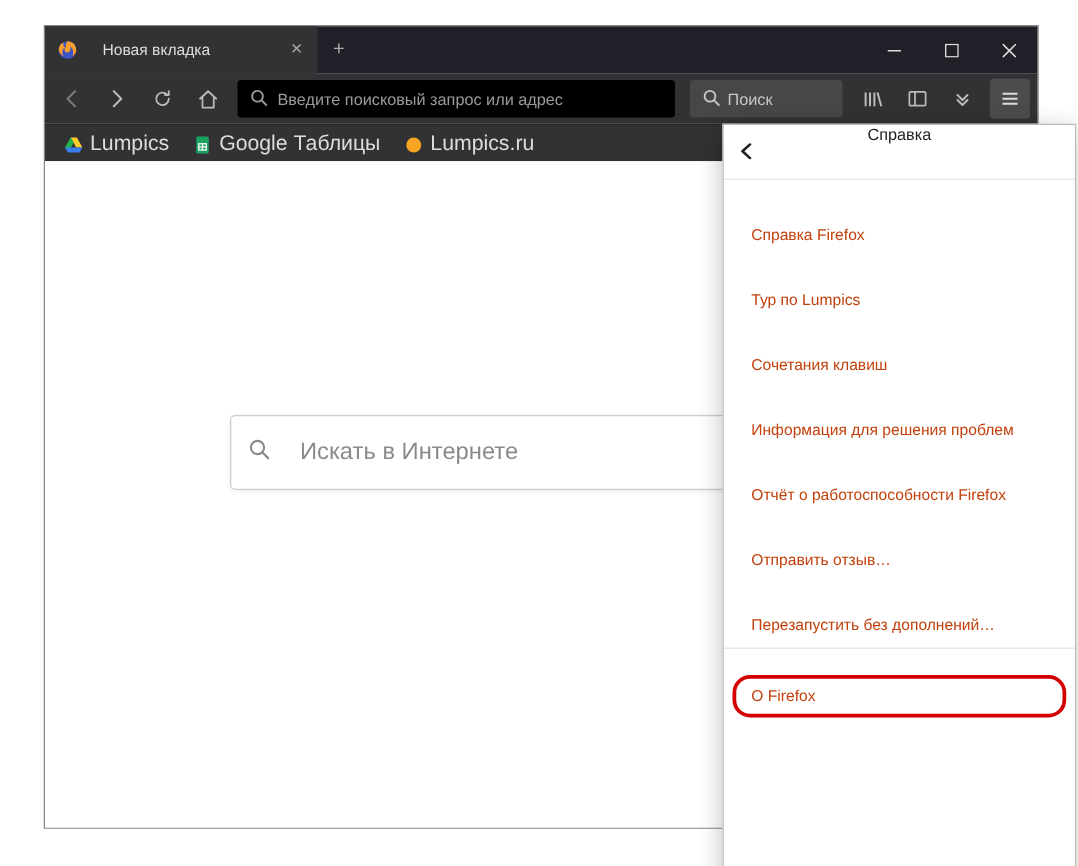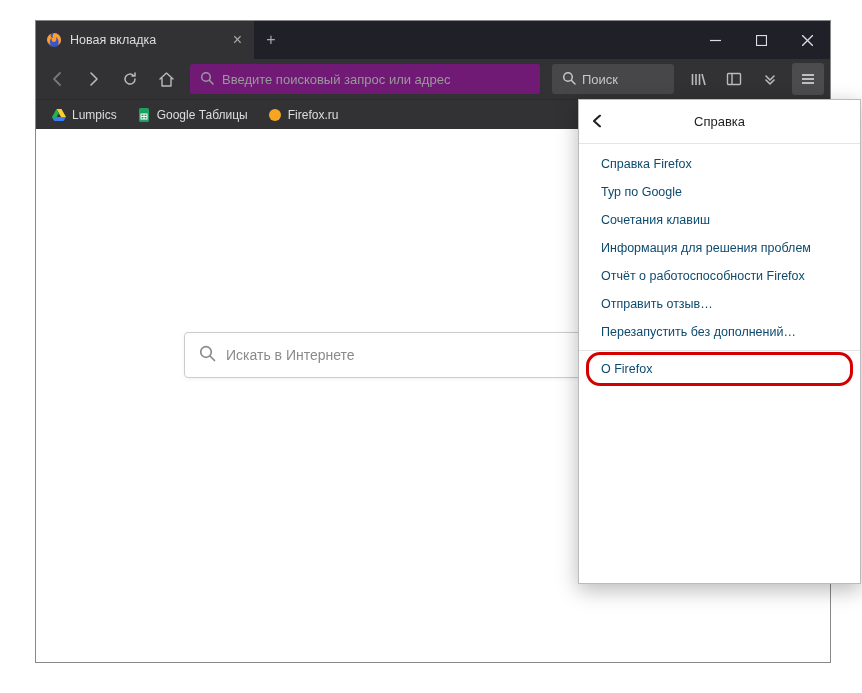--- a/index.html
+++ b/index.html
@@ -2,54 +2,54 @@
 <html><head>
 <meta charset="utf-8">
 <style>
 * { box-sizing: border-box; margin: 0; padding: 0; font-family: "Segoe UI", Arial, sans-serif; }
 body { background: #fff; width: 862px; height: 693px; overflow: hidden; position: relative; }
 
 .window { position: absolute; top: 20px; left: 35px; width: 796px; height: 643px; background: #fff; border: 1px solid #888; display: flex; flex-direction: column; }
 
 
 .titlebar { height: 38px; background: #202028; display: flex; align-items: stretch; }
-.tab { width: 218px; background: #323234; display: flex; align-items: center; padding: 0 10px; gap: 8px; color: #ddd; font-size: 12.5px; }
+.tab { width: 218px; background: #323234; display: flex; align-items: center; padding: 0 10px; gap: 20px; color: #ddd; font-size: 12.5px; }
 .tab .favicon { width: 16px; height: 16px; flex-shrink: 0; }
 .tab .title { flex: 1; overflow: hidden; white-space: nowrap; }
 .tab .close { font-size: 16px; color: #aaa; cursor: pointer; padding: 0 2px; }
 .newtab { width: 34px; display: flex; align-items: center; justify-content: center; color: #aaa; font-size: 16px; cursor: pointer; }
 .titlebar-spacer { flex: 1; }
 .wincontrols { display: flex; }
 .wcbtn { width: 46px; display: flex; align-items: center; justify-content: center; color: #ddd; font-size: 13px; cursor: pointer; }
 .wcbtn svg { stroke: #ddd; }
 
 
 .navbar { height: 40px; background: #323234; display: flex; align-items: center; padding: 0 6px; gap: 4px; }
 .navbtn { width: 32px; height: 32px; display: flex; align-items: center; justify-content: center; color: #bbb; cursor: pointer; border-radius: 3px; }
 .navbtn.disabled { color: #666; }
-.urlbar { flex: 1; height: 30px; background: #701a75; border-radius: 3px; display: flex; align-items: center; padding: 0 10px; gap: 8px; color: #9a9a9a; font-size: 13px; margin: 0 4px; }
+.urlbar { flex: 1; height: 30px; background: #000000; border-radius: 3px; display: flex; align-items: center; padding: 0 10px; gap: 8px; color: #9a9a9a; font-size: 13px; margin: 0 4px; }
 .searchbar { width: 122px; height: 30px; background: #474749; border-radius: 3px; display: flex; align-items: center; padding: 0 10px; gap: 6px; color: #c7c7c7; font-size: 13px; margin: 0 4px; text-align: right; }
 .hamburger { width: 32px; height: 32px; display: flex; align-items: center; justify-content: center; background: #4c4c4e; border-radius: 3px; cursor: pointer; margin-left: 2px; }
 
 
 .bookmarks { height: 30px; background: #323234; display: flex; align-items: center; padding: 0 8px; gap: 4px; border-top: 1px solid #2a2a2c; }
-.bmitem { display: flex; align-items: center; gap: 6px; color: #ddd; font-size: 12px; padding: 4px 8px; border-radius: 3px; cursor: pointer; }
+.bmitem { display: flex; align-items: center; gap: 6px; color: #ddd; font-size: 17px; padding: 4px 8px; border-radius: 3px; cursor: pointer; }
 .bmicon { width: 14px; height: 14px; flex-shrink: 0; }
 
 
 .content { flex: 1; background: #fff; position: relative; }
-.centersearch { position: absolute; top: 203px; left: 148px; width: 510px; height: 46px; border: 1px solid #ccc; border-radius: 4px; display: flex; align-items: center; padding: 0 14px; gap: 10px; color: #8a8a8a; font-size: 14px; box-shadow: 0 1px 4px rgba(0,0,0,0.06); }
+.centersearch { position: absolute; top: 203px; left: 148px; width: 510px; height: 60px; border: 1px solid #ccc; border-radius: 4px; display: flex; align-items: center; padding: 0 14px; gap: 24px; color: #8a8a8a; font-size: 19px; box-shadow: 0 1px 4px rgba(0,0,0,0.06); }
 
 
 .panel { position: absolute; top: 99px; right: 1px; width: 283px; background: #fff; border: 1px solid #bbb; box-shadow: 0 6px 20px rgba(0,0,0,0.28); z-index: 10; }
-.panel-header { height: 44px; display: flex; align-items: center; border-bottom: 1px solid #e4e4e4; position: relative; }
+.panel-header { height: 44px; display: flex; align-items: flex-start; border-bottom: 1px solid #e4e4e4; position: relative; }
 .panel-back { position: absolute; left: 12px; top: 50%; transform: translateY(-50%); font-size: 18px; color: #333; cursor: pointer; font-weight: bold; }
 .panel-title { flex: 1; text-align: center; font-size: 13px; color: #222; }
 .panel-body { padding: 6px 0 200px 0; }
-.panel-item { padding: 7px 22px; font-size: 12.5px; color: #0c4a6e; cursor: pointer; }
+.panel-item { padding: 7px 22px; font-size: 12.5px; color: #c2410c; cursor: pointer; margin-top: 24px; }
 .panel-sep { height: 1px; background: #e4e4e4; margin: 4px 0; }
 .panel-item.highlighted { position: relative; }
 .highlight-ring { position: absolute; top: -3px; left: 7px; right: 7px; bottom: -3px; border: 3px solid #d40000; border-radius: 14px; pointer-events: none; }
 
 .search-icon-svg { width: 14px; height: 14px; }
 </style>
 </head>
 <body>
 
 <div class="window">
@@ -175,21 +175,21 @@
           </svg>
       </span>
       <span>Google Таблицы</span>
     </div>
     <div class="bmitem">
       <span class="bmicon">
         <svg viewBox="0 0 14 14">
             <circle cx="7" cy="7" r="6" fill="#f6a623"></circle>
           </svg>
       </span>
-      <span>Firefox.ru</span>
+      <span>Lumpics.ru</span>
     </div>
   </div>
 
   <div class="content">
     <div class="centersearch">
       <span>
         <svg width="17" height="17" viewBox="0 0 17 17">
             <circle cx="7" cy="7" r="5.3" stroke="#8a8a8a" stroke-width="1.7" fill="none"></circle>
             <line x1="11" y1="11" x2="15.5" y2="15.5" stroke="#8a8a8a" stroke-width="1.7" stroke-linecap="round"></line>
           </svg>
@@ -204,21 +204,21 @@
   <div class="panel-header">
     <span class="panel-back">
       <svg width="13" height="13" viewBox="0 0 13 13">
           <path d="M9 1 L3 6.5 L9 12" stroke="#222" stroke-width="2.1" fill="none" stroke-linecap="round" stroke-linejoin="round"></path>
         </svg>
     </span>
     <span class="panel-title">Справка</span>
   </div>
   <div class="panel-body">
     <div class="panel-item"><span>Справка Firefox</span></div>
-    <div class="panel-item"><span>Тур по Google</span></div>
+    <div class="panel-item"><span>Тур по Lumpics</span></div>
     <div class="panel-item"><span>Сочетания клавиш</span></div>
     <div class="panel-item"><span>Информация для решения проблем</span></div>
     <div class="panel-item"><span>Отчёт о работоспособности Firefox</span></div>
     <div class="panel-item"><span>Отправить отзыв…</span></div>
     <div class="panel-item"><span>Перезапустить без дополнений…</span></div>
     <div class="panel-sep"></div>
     <div class="panel-item highlighted">
       <span>О Firefox</span>
       <span class="highlight-ring"></span>
     </div>

